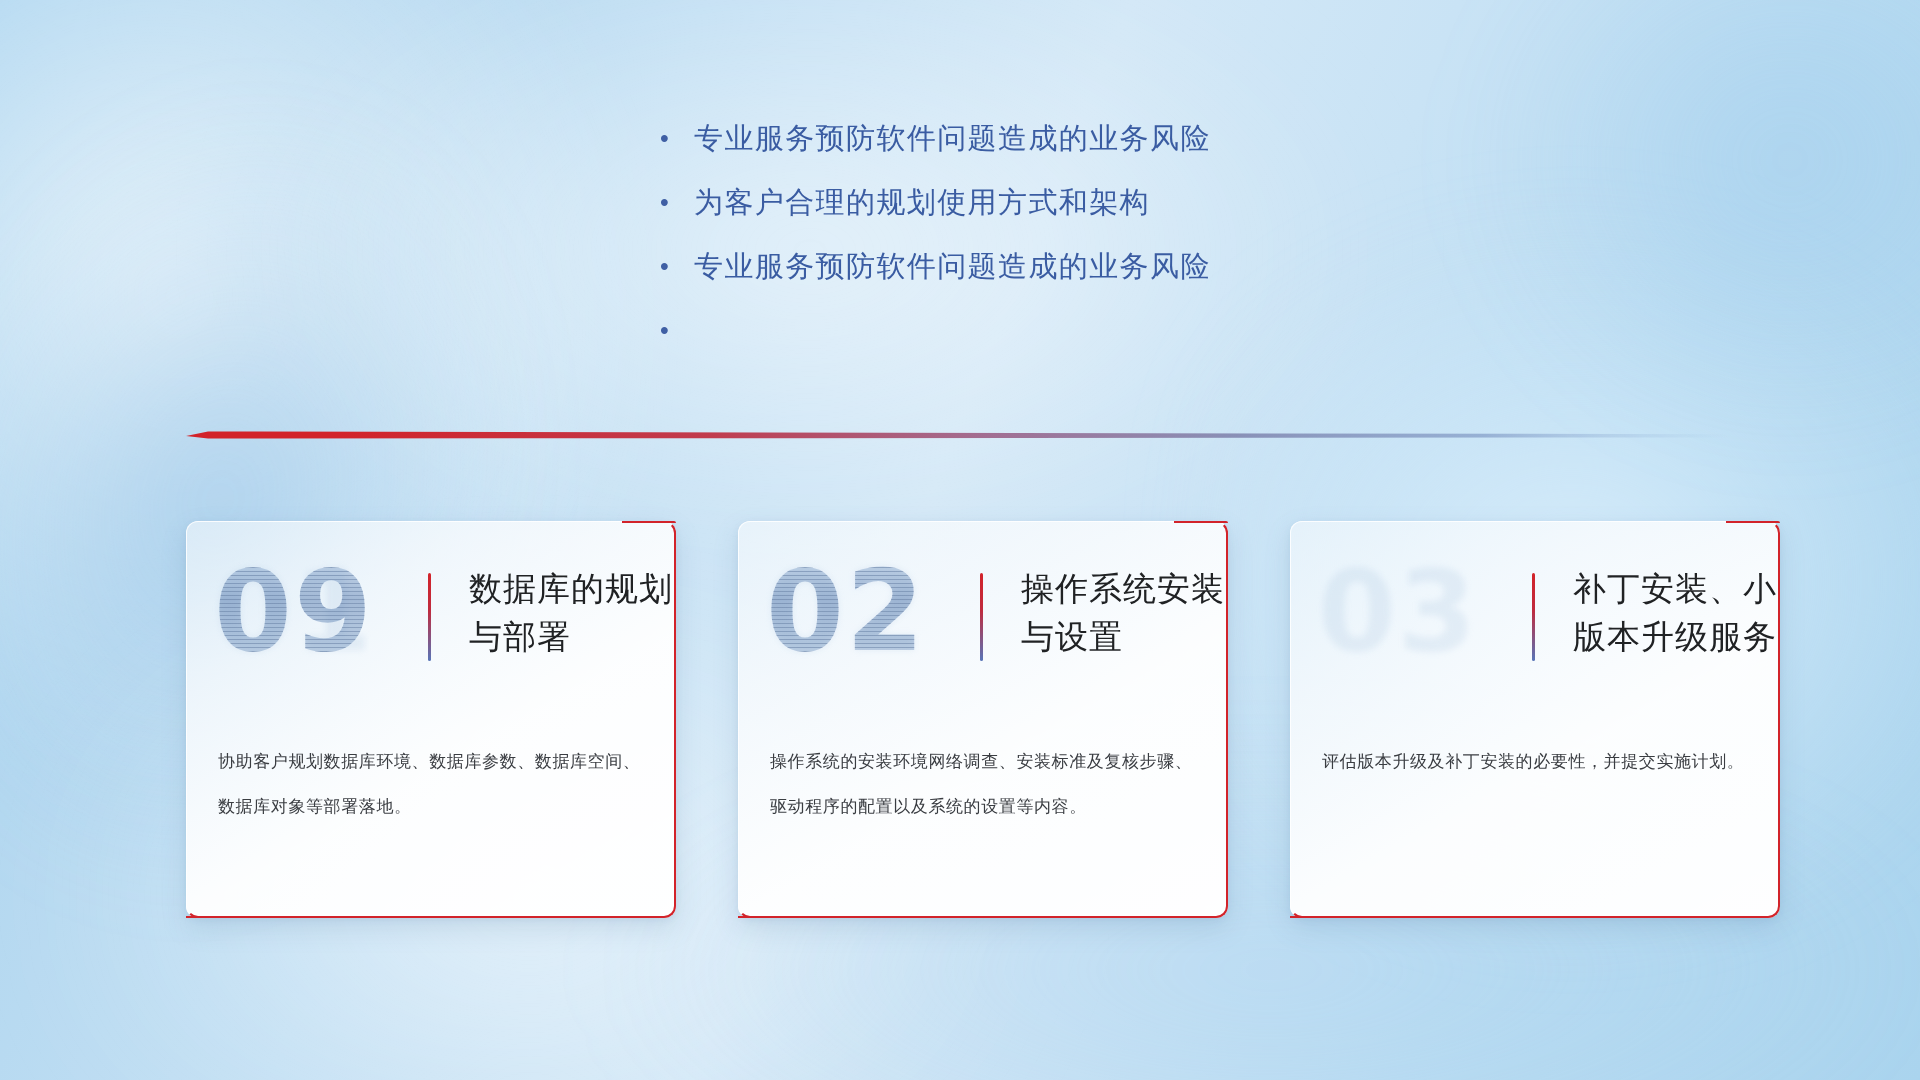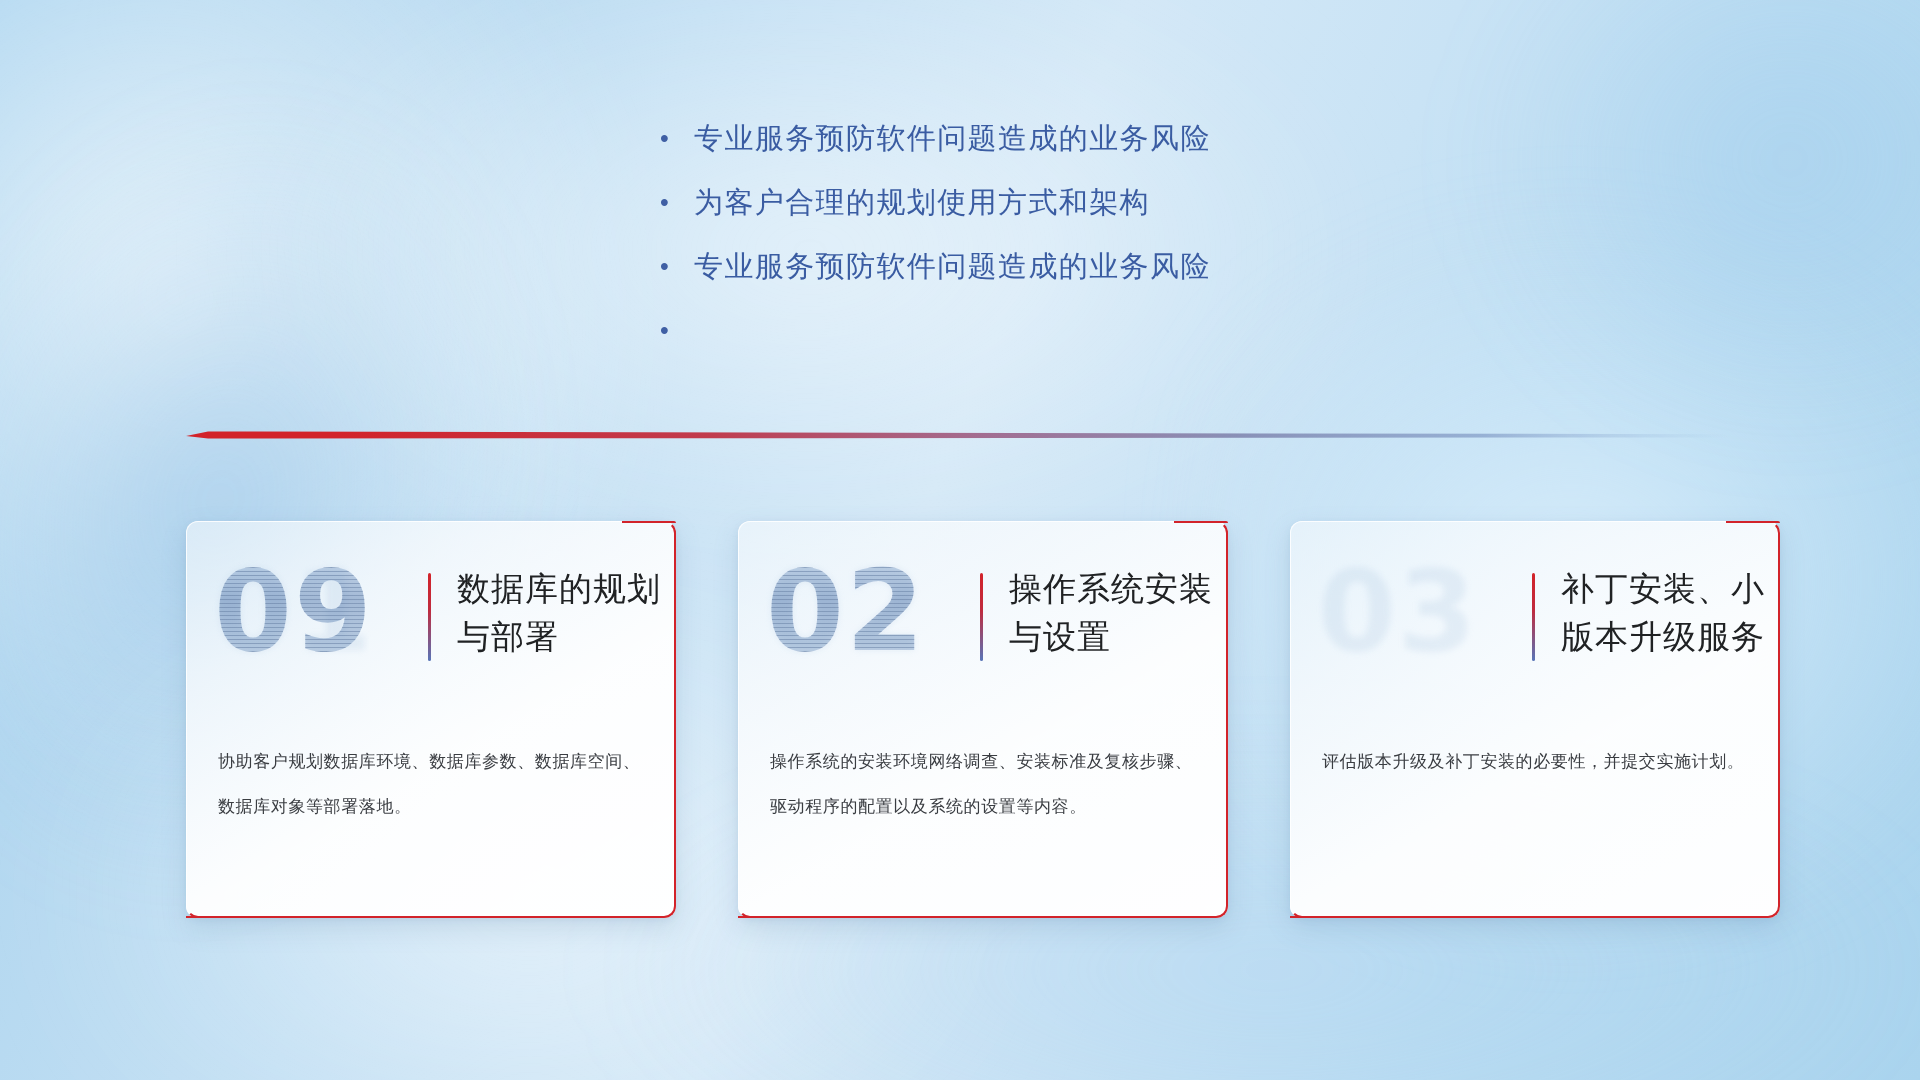--- a/index.html
+++ b/index.html
@@ -156,21 +156,21 @@
     font-size:112px; font-weight:700; letter-spacing:2px; line-height:1;
     font-family:"DejaVu Sans","Liberation Sans",sans-serif;
     color:rgba(160,188,218,.20);
     filter:blur(3px);
     user-select:none;
   }
 
   
   .card-head {
     position:absolute; left:242px; top:44px;
-    display:flex; align-items:flex-start;
+    display:flex; align-items:flex-start;gap:12px;
   }
   .title-rule {
     width:3px; height:88px; margin-top:8px; margin-right:26px;
     flex:0 0 3px; border-radius:2px;
     background:linear-gradient(to bottom,#d2232a 0%,#c02b3e 42%,#5875b8 100%);
   }
   .card-title {
     color:#202224; font-size:33px; line-height:48px;
     letter-spacing:1px; font-weight:400;
     width:215px;

